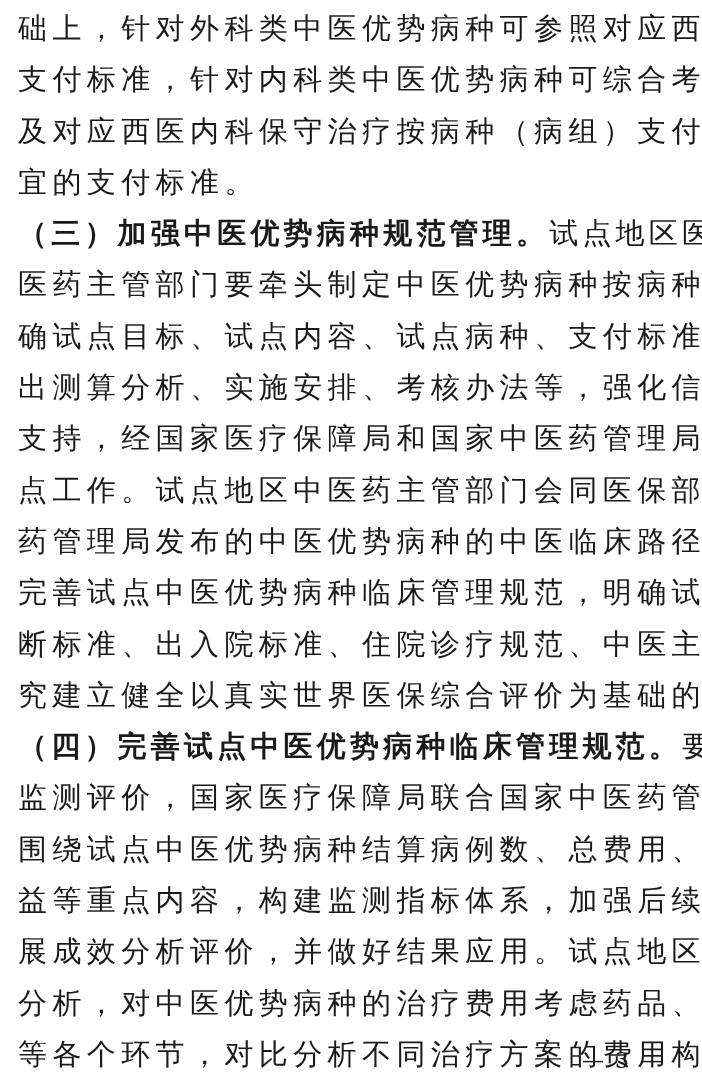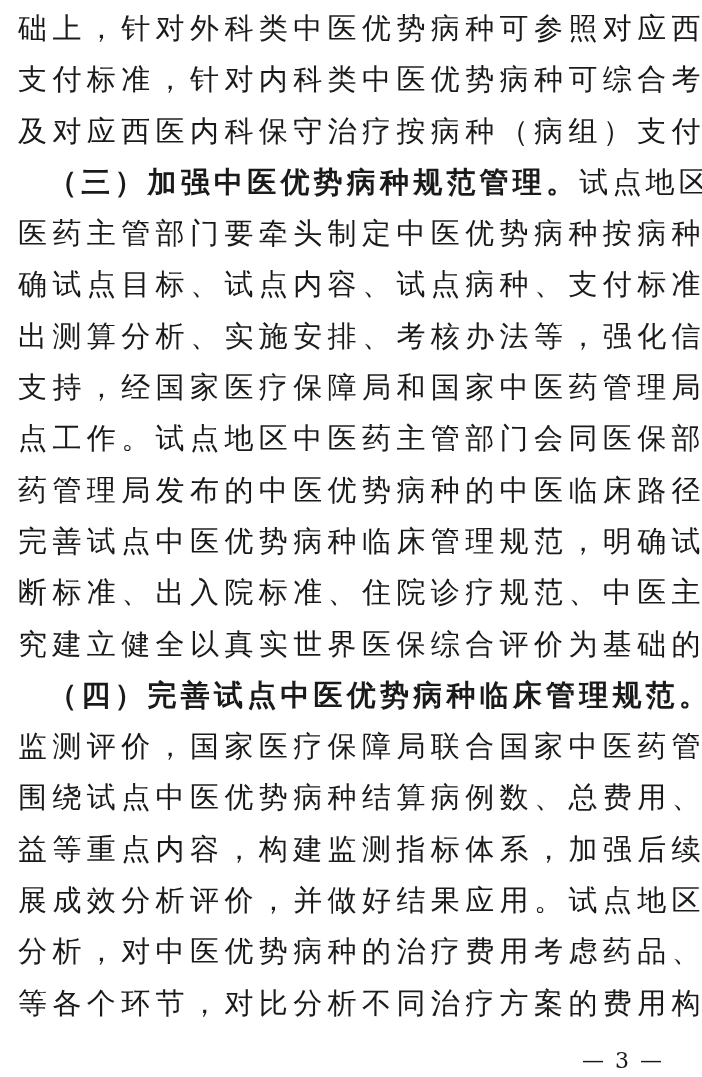--- a/index.html
+++ b/index.html
@@ -22,40 +22,41 @@
     width: 672px;
   }
   .line {
     height: 51.3px;
     line-height: 46px;
     font-size: 29px;
     white-space: nowrap;
     letter-spacing: 5.4px;
   }
   .line.indent { padding-left: 0; }
-  .bold { font-weight: bold; margin-left: 30px; }
+  .bold { font-weight: bold; }
   .page-number {
     position: absolute;
     left: 582px;
     top: 1046px;
     font-size: 22px;
     line-height: 30px;
     letter-spacing: 2px;
     font-family: "DejaVu Serif", "Liberation Serif", serif;
     color: #1a1a1a;
   }
 </style>
 </head>
 <body>
 
 <div class="page">
 
   <div class="line"><span>础上，针对外科类中医优势病种可参照对应西医按病种（病组）</span></div>
   <div class="line"><span>支付标准，针对内科类中医优势病种可综合考虑历史费用数据以</span></div>
   <div class="line"><span>及对应西医内科保守治疗按病种（病组）支付标准，合理确定适</span></div>
+  <div class="line"><span>宜的支付标准。</span></div>
 
   <div class="line indent"><span style="letter-spacing:4.2px;" class="bold">（三）加强中医优势病种规范管理。</span><span style="letter-spacing:4.2px;">试点地区医保部门和中</span></div>
   <div class="line"><span>医药主管部门要牵头制定中医优势病种按病种付费试点方案，明</span></div>
   <div class="line"><span>确试点目标、试点内容、试点病种、支付标准测算方法、基金支</span></div>
   <div class="line"><span>出测算分析、实施安排、考核办法等，强化信息系统和配套政策</span></div>
   <div class="line"><span>支持，经国家医疗保障局和国家中医药管理局正式批复后开展试</span></div>
   <div class="line"><span>点工作。试点地区中医药主管部门会同医保部门，参考国家中医</span></div>
   <div class="line"><span>药管理局发布的中医优势病种的中医临床路径和中医诊疗方案，</span></div>
   <div class="line"><span>完善试点中医优势病种临床管理规范，明确试点病种的中西医诊</span></div>
   <div class="line"><span>断标准、出入院标准、住院诊疗规范、中医主要治疗技术等。研</span></div>

